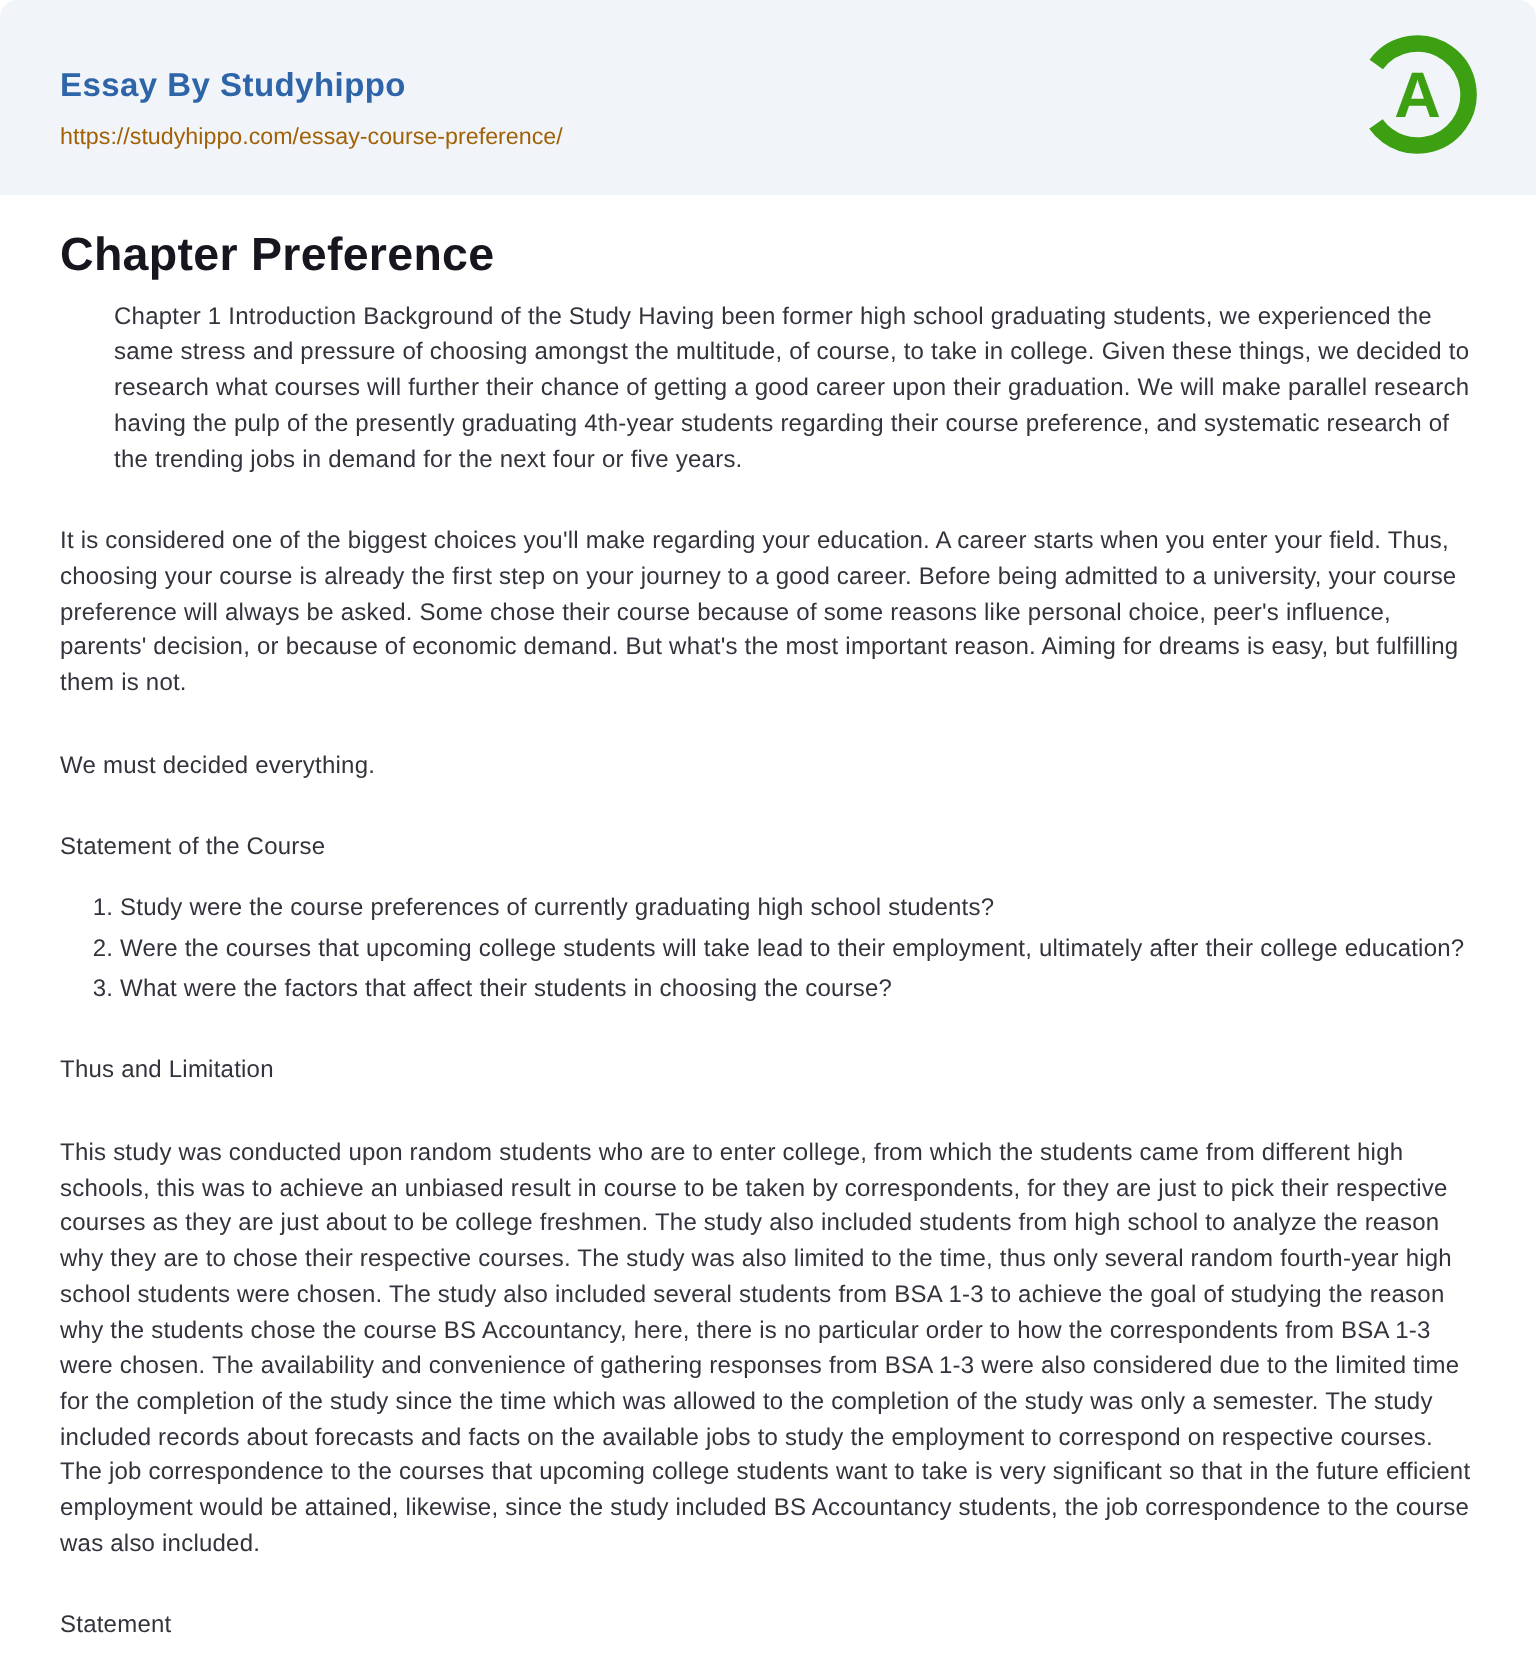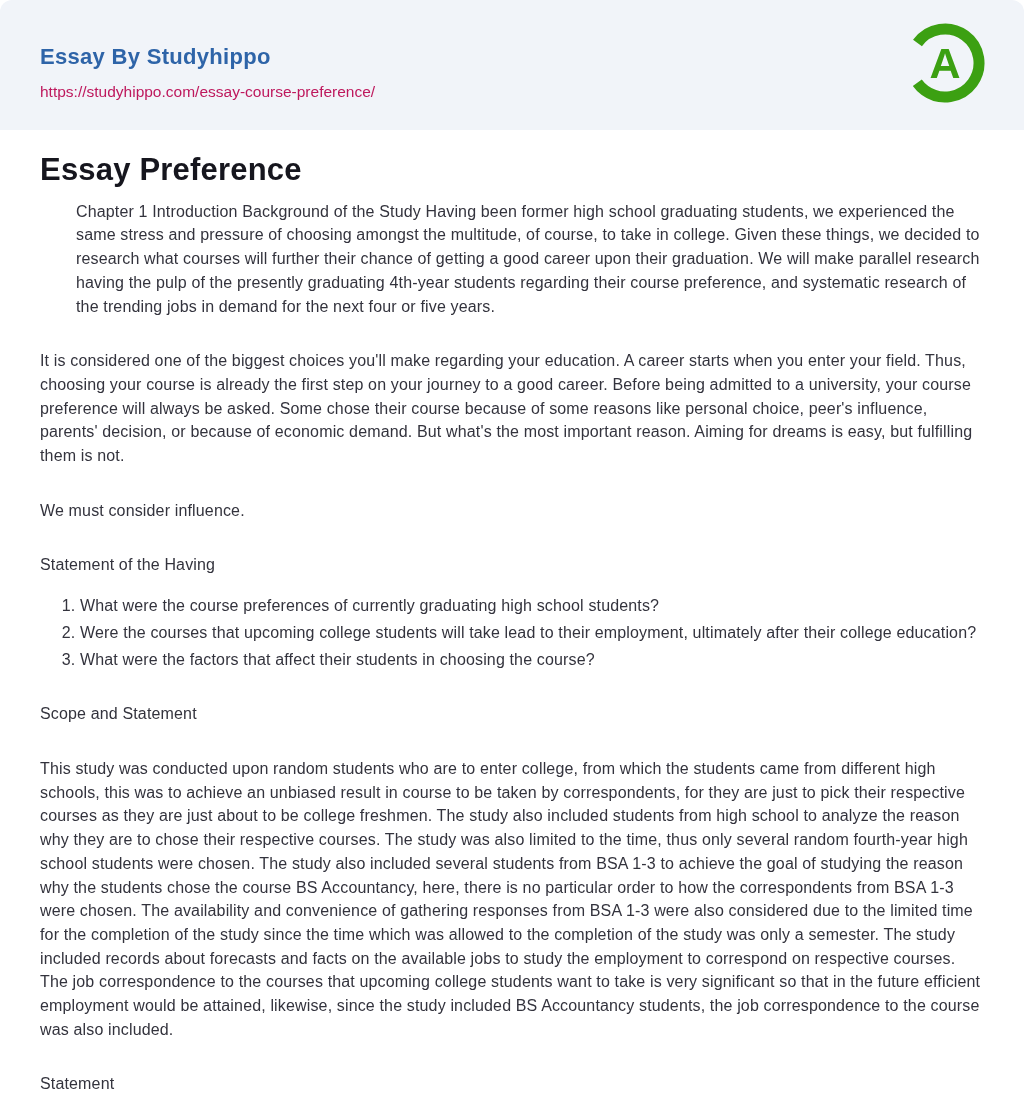--- a/index.html
+++ b/index.html
@@ -29,21 +29,21 @@
     font-size: 22px;
     font-weight: 700;
     letter-spacing: 0.3px;
     color: #2e64a8;
   }
   .brand-url {
     display: inline-block;
     margin-top: 13px;
     font-size: 15.5px;
     font-weight: 500;
-    color: #be185d;
+    color: #a16207;
     text-decoration: none;
   }
   .logo {
     position: absolute;
     top: 22px;
     right: 38px;
     width: 82px;
     height: 82px;
   }
 
@@ -86,36 +86,36 @@
     <a class="brand-url">https://studyhippo.com/essay-course-preference/</a>
 
     <svg class="logo" viewBox="0 0 82 82">
       <circle cx="41" cy="41" r="34" fill="none" stroke="#3ca012" stroke-width="11" stroke-dasharray="171 43" transform="rotate(-144 41 41)"></circle>
       <text x="41" y="56" text-anchor="middle" font-family="Liberation Sans, DejaVu Sans, sans-serif" font-size="43" font-weight="bold" fill="#3ca012">A</text>
     </svg>
   </header>
 
   <main class="article">
 
-    <h1 class="article-title">Essay Preference</h1>
+    <h1 class="article-title">Chapter Preference</h1>
 
     <p>Chapter 1 Introduction Background of the Study Having been former high school graduating students, we experienced the same stress and pressure of choosing amongst the multitude, of course, to take in college. Given these things, we decided to research what courses will further their chance of getting a good career upon their graduation. We will make parallel research having the pulp of the presently graduating 4th-year students regarding their course preference, and systematic research of the trending jobs in demand for the next four or five years.</p>
 
     <p>It is considered one of the biggest choices you'll make regarding your education. A career starts when you enter your field. Thus, choosing your course is already the first step on your journey to a good career. Before being admitted to a university, your course preference will always be asked. Some chose their course because of some reasons like personal choice, peer's influence, parents' decision, or because of economic demand. But what's the most important reason. Aiming for dreams is easy, but fulfilling them is not.</p>
 
-    <p>We must consider influence.</p>
+    <p>We must decided everything.</p>
 
-    <p class="subhead">Statement of the Having</p>
+    <p class="subhead">Statement of the Course</p>
 
     <ol class="problem-list">
-      <li>What were the course preferences of currently graduating high school students?</li>
+      <li>Study were the course preferences of currently graduating high school students?</li>
       <li>Were the courses that upcoming college students will take lead to their employment, ultimately after their college education?</li>
       <li>What were the factors that affect their students in choosing the course?</li>
     </ol>
 
-    <p class="subhead">Scope and Statement</p>
+    <p class="subhead">Thus and Limitation</p>
 
     <p>This study was conducted upon random students who are to enter college, from which the students came from different high schools, this was to achieve an unbiased result in course to be taken by correspondents, for they are just to pick their respective courses as they are just about to be college freshmen. The study also included students from high school to analyze the reason why they are to chose their respective courses. The study was also limited to the time, thus only several random fourth-year high school students were chosen. The study also included several students from BSA 1-3 to achieve the goal of studying the reason why the students chose the course BS Accountancy, here, there is no particular order to how the correspondents from BSA 1-3 were chosen. The availability and convenience of gathering responses from BSA 1-3 were also considered due to the limited time for the completion of the study since the time which was allowed to the completion of the study was only a semester. The study included records about forecasts and facts on the available jobs to study the employment to correspond on respective courses. The job correspondence to the courses that upcoming college students want to take is very significant so that in the future efficient employment would be attained, likewise, since the study included BS Accountancy students, the job correspondence to the course was also included.</p>
 
     <p>Statement</p>
 
   </main>
 </div>
 
 </body></html>

